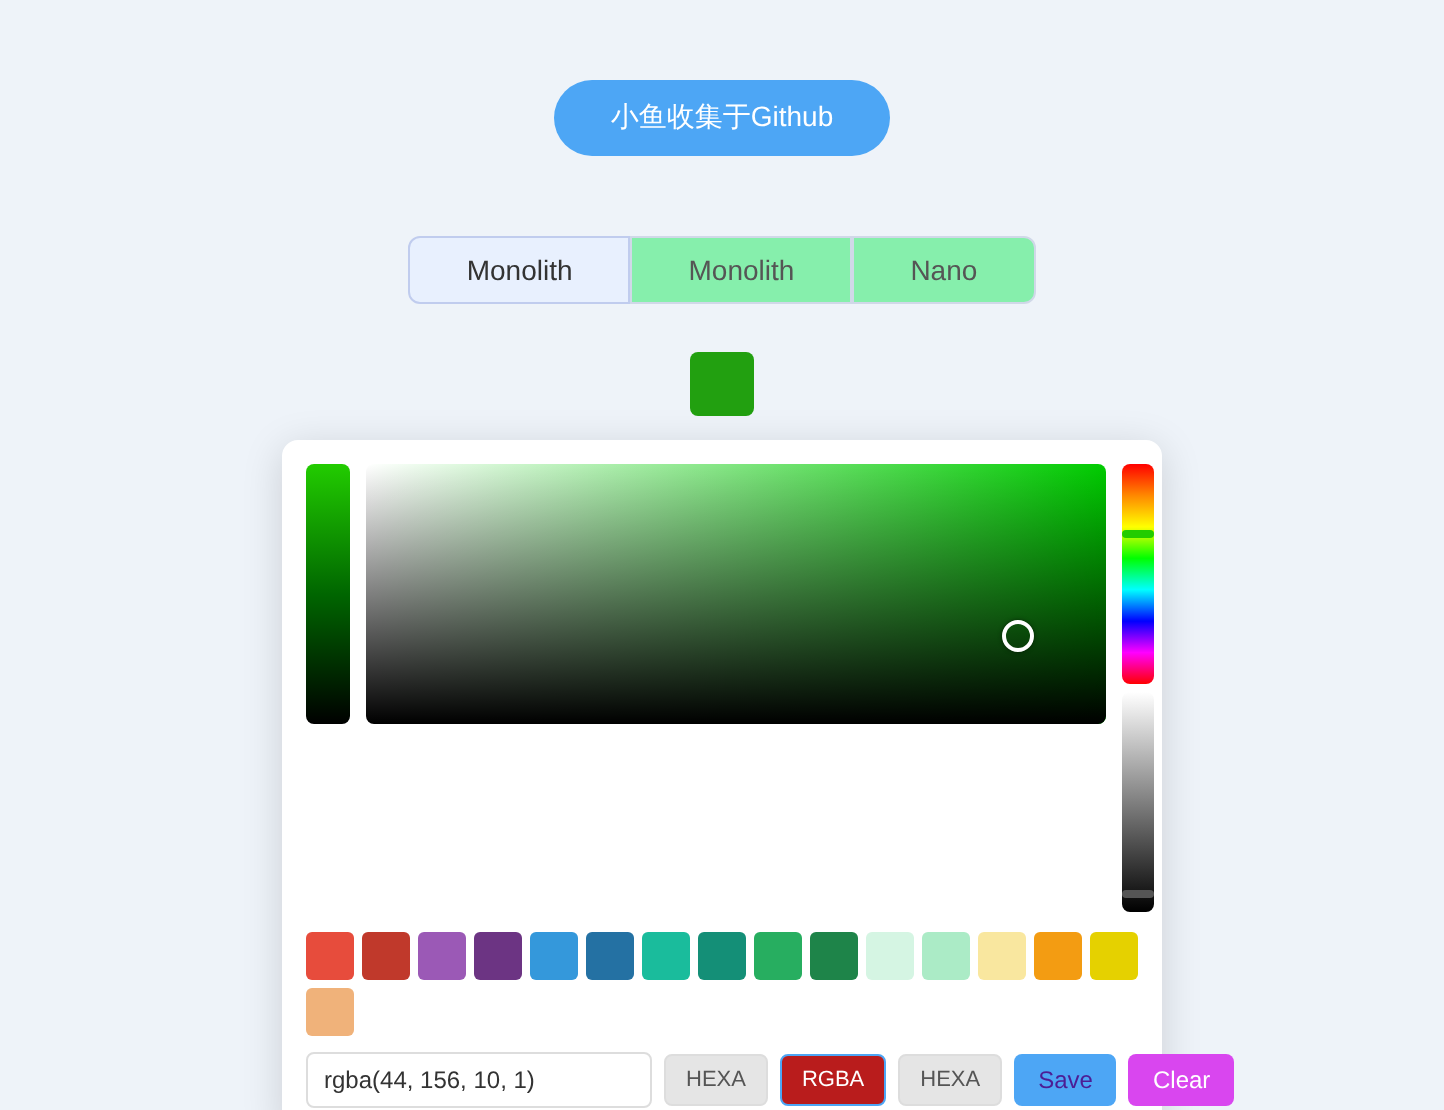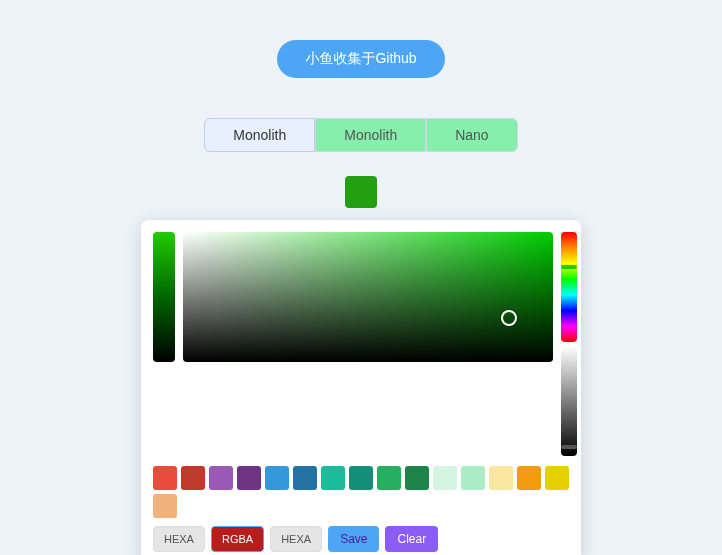--- a/index.html
+++ b/index.html
@@ -195,21 +195,21 @@
       padding: 6px 12px;
       background: #4da6f5;
       color: #4c1d95;
       border: none;
       border-radius: 4px;
       font-size: 12px;
       cursor: pointer;
     }
     .clear-btn {
       padding: 6px 12px;
-      background: #8b5cf6;
+      background: #d946ef;
       color: white;
       border: none;
       border-radius: 4px;
       font-size: 12px;
       cursor: pointer;
     }
 
     
     .left-preview {
       width: 22px;
@@ -267,19 +267,20 @@
     <div class="swatch" style="background:#1e8449"></div>
     <div class="swatch" style="background:#d5f5e3"></div>
     <div class="swatch" style="background:#abebc6"></div>
     <div class="swatch" style="background:#f9e79f"></div>
     <div class="swatch" style="background:#f39c12"></div>
     <div class="swatch" style="background:#e5d100"></div>
     <div class="swatch" style="background:#f0b27a"></div>
   </div>
 
   <div class="bottom-bar">
+    <input type="text" class="color-value-input" value="rgba(44, 156, 10, 1)" style="">
     <button class="mode-btn">HEXA</button>
     <button class="mode-btn active">RGBA</button>
     <button class="mode-btn">HEXA</button>
     <button class="save-btn">Save</button>
     <button class="clear-btn">Clear</button>
   </div>
 </div>
 
 </body></html>

